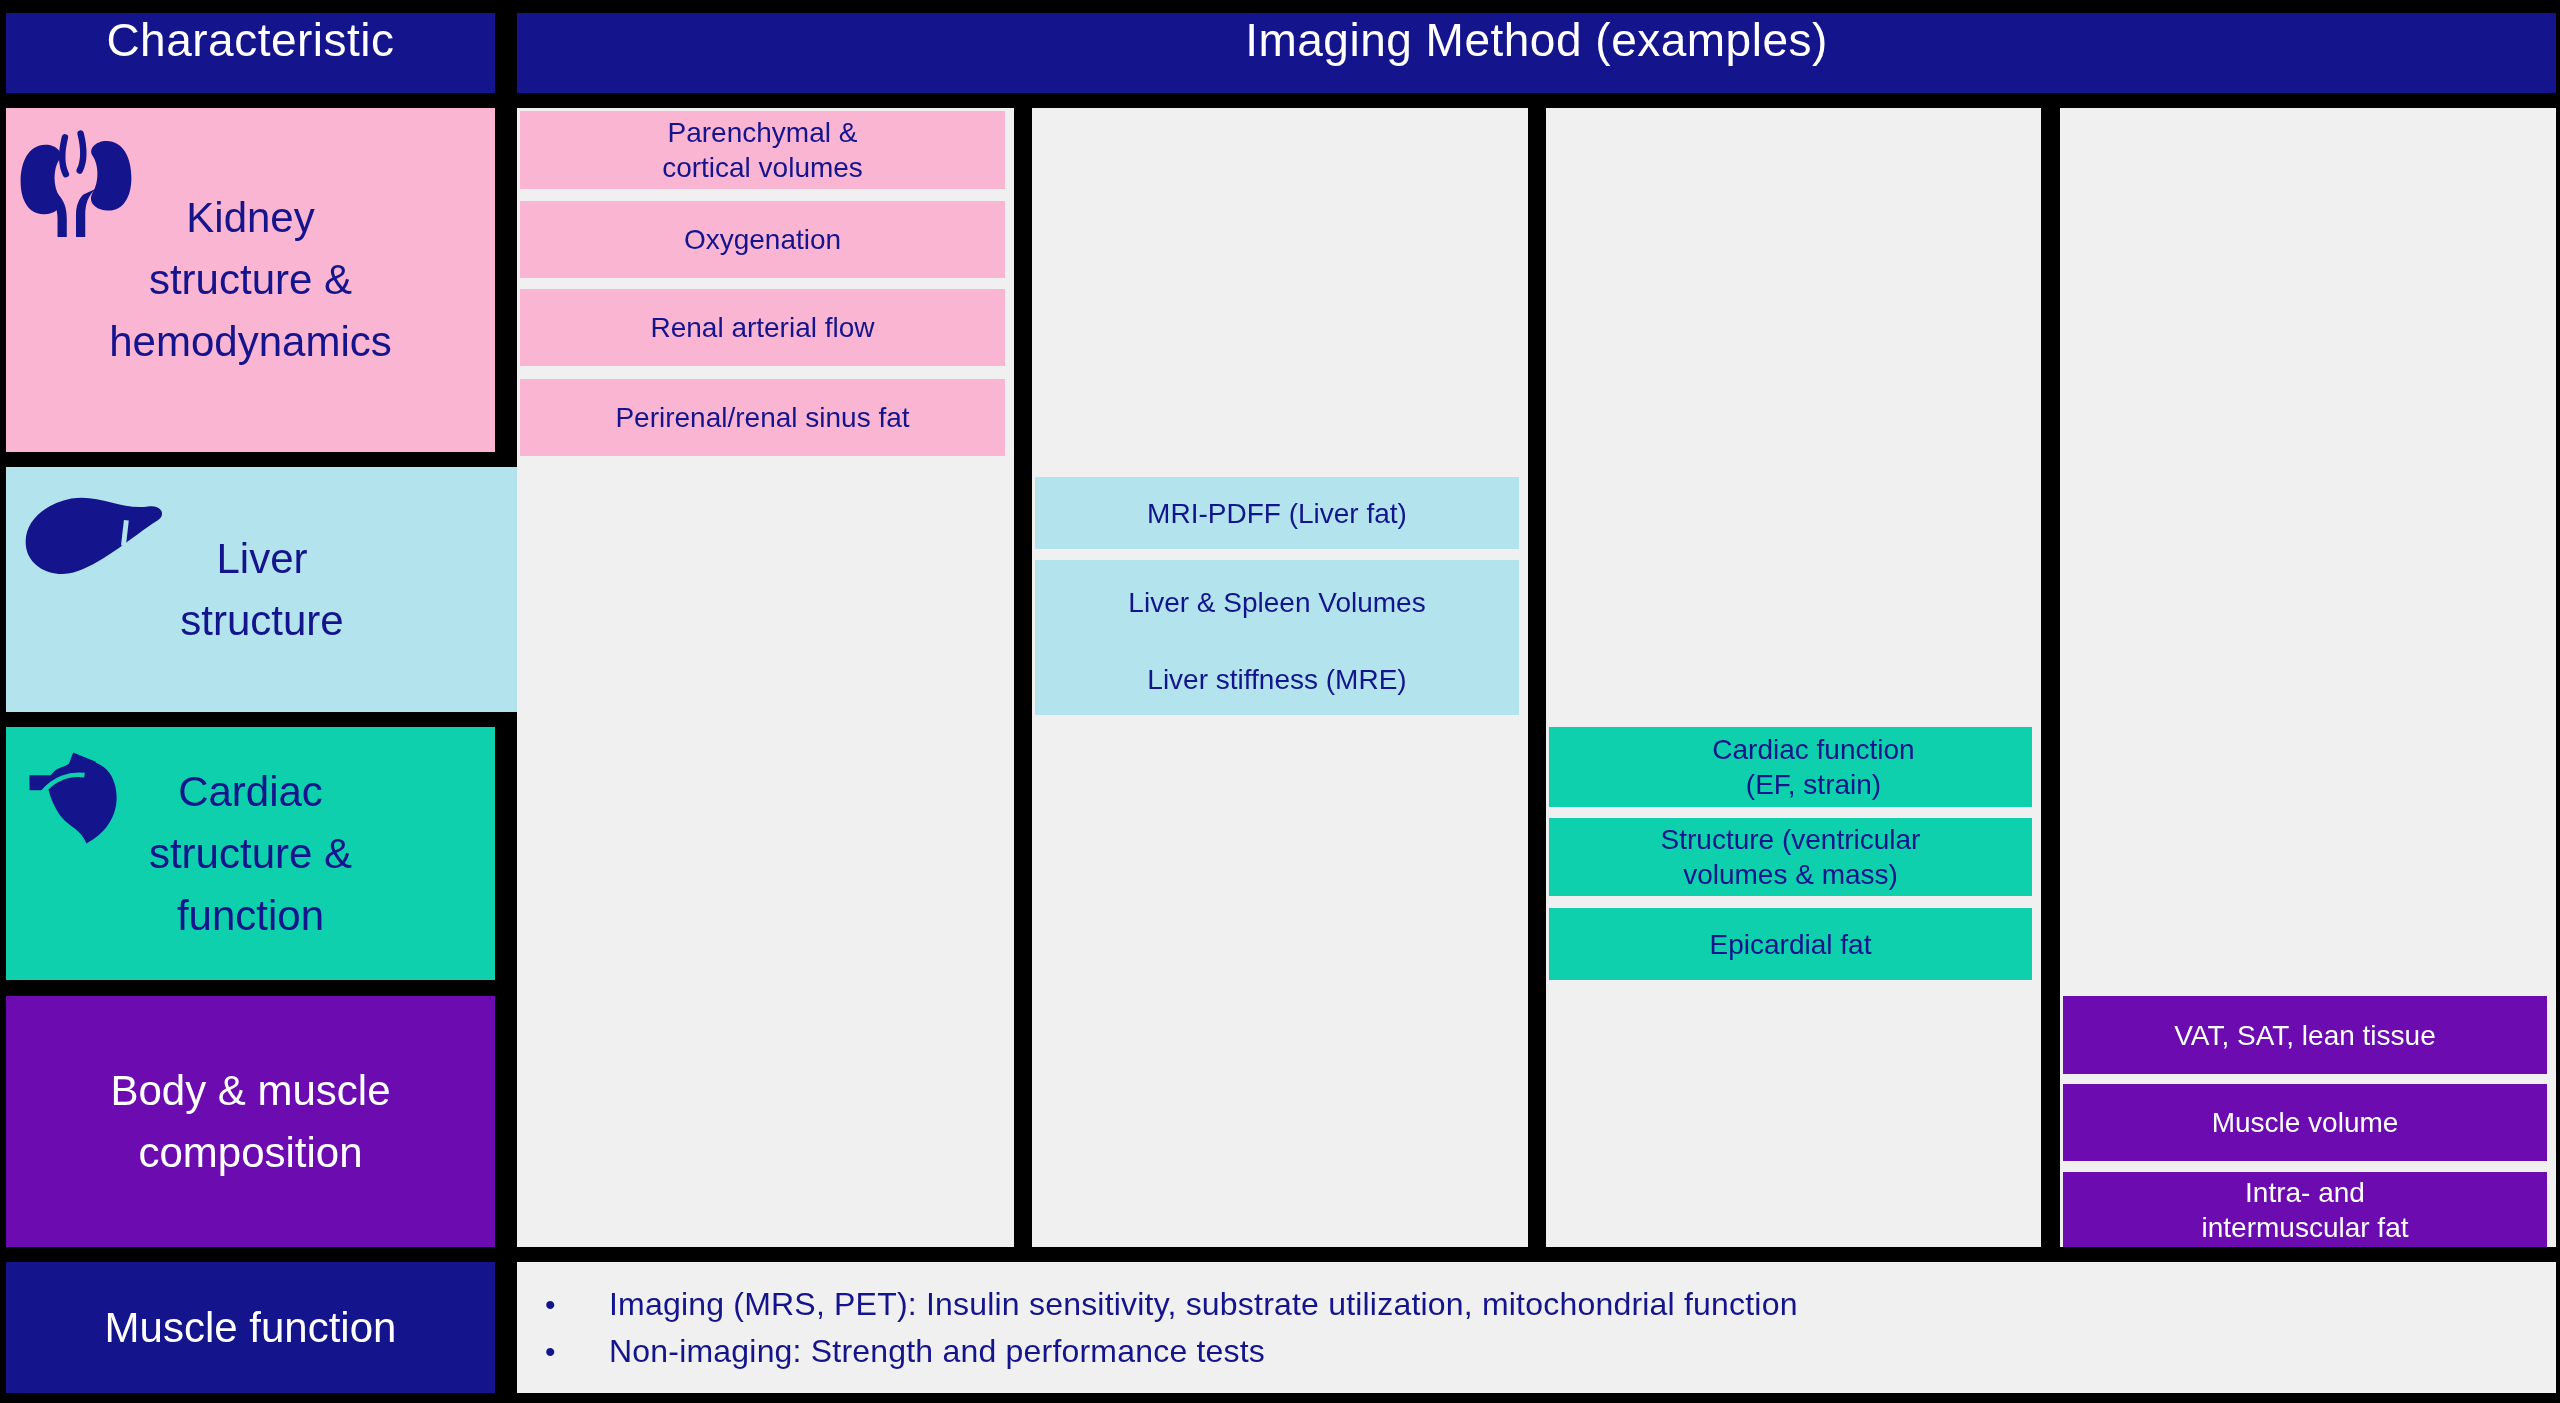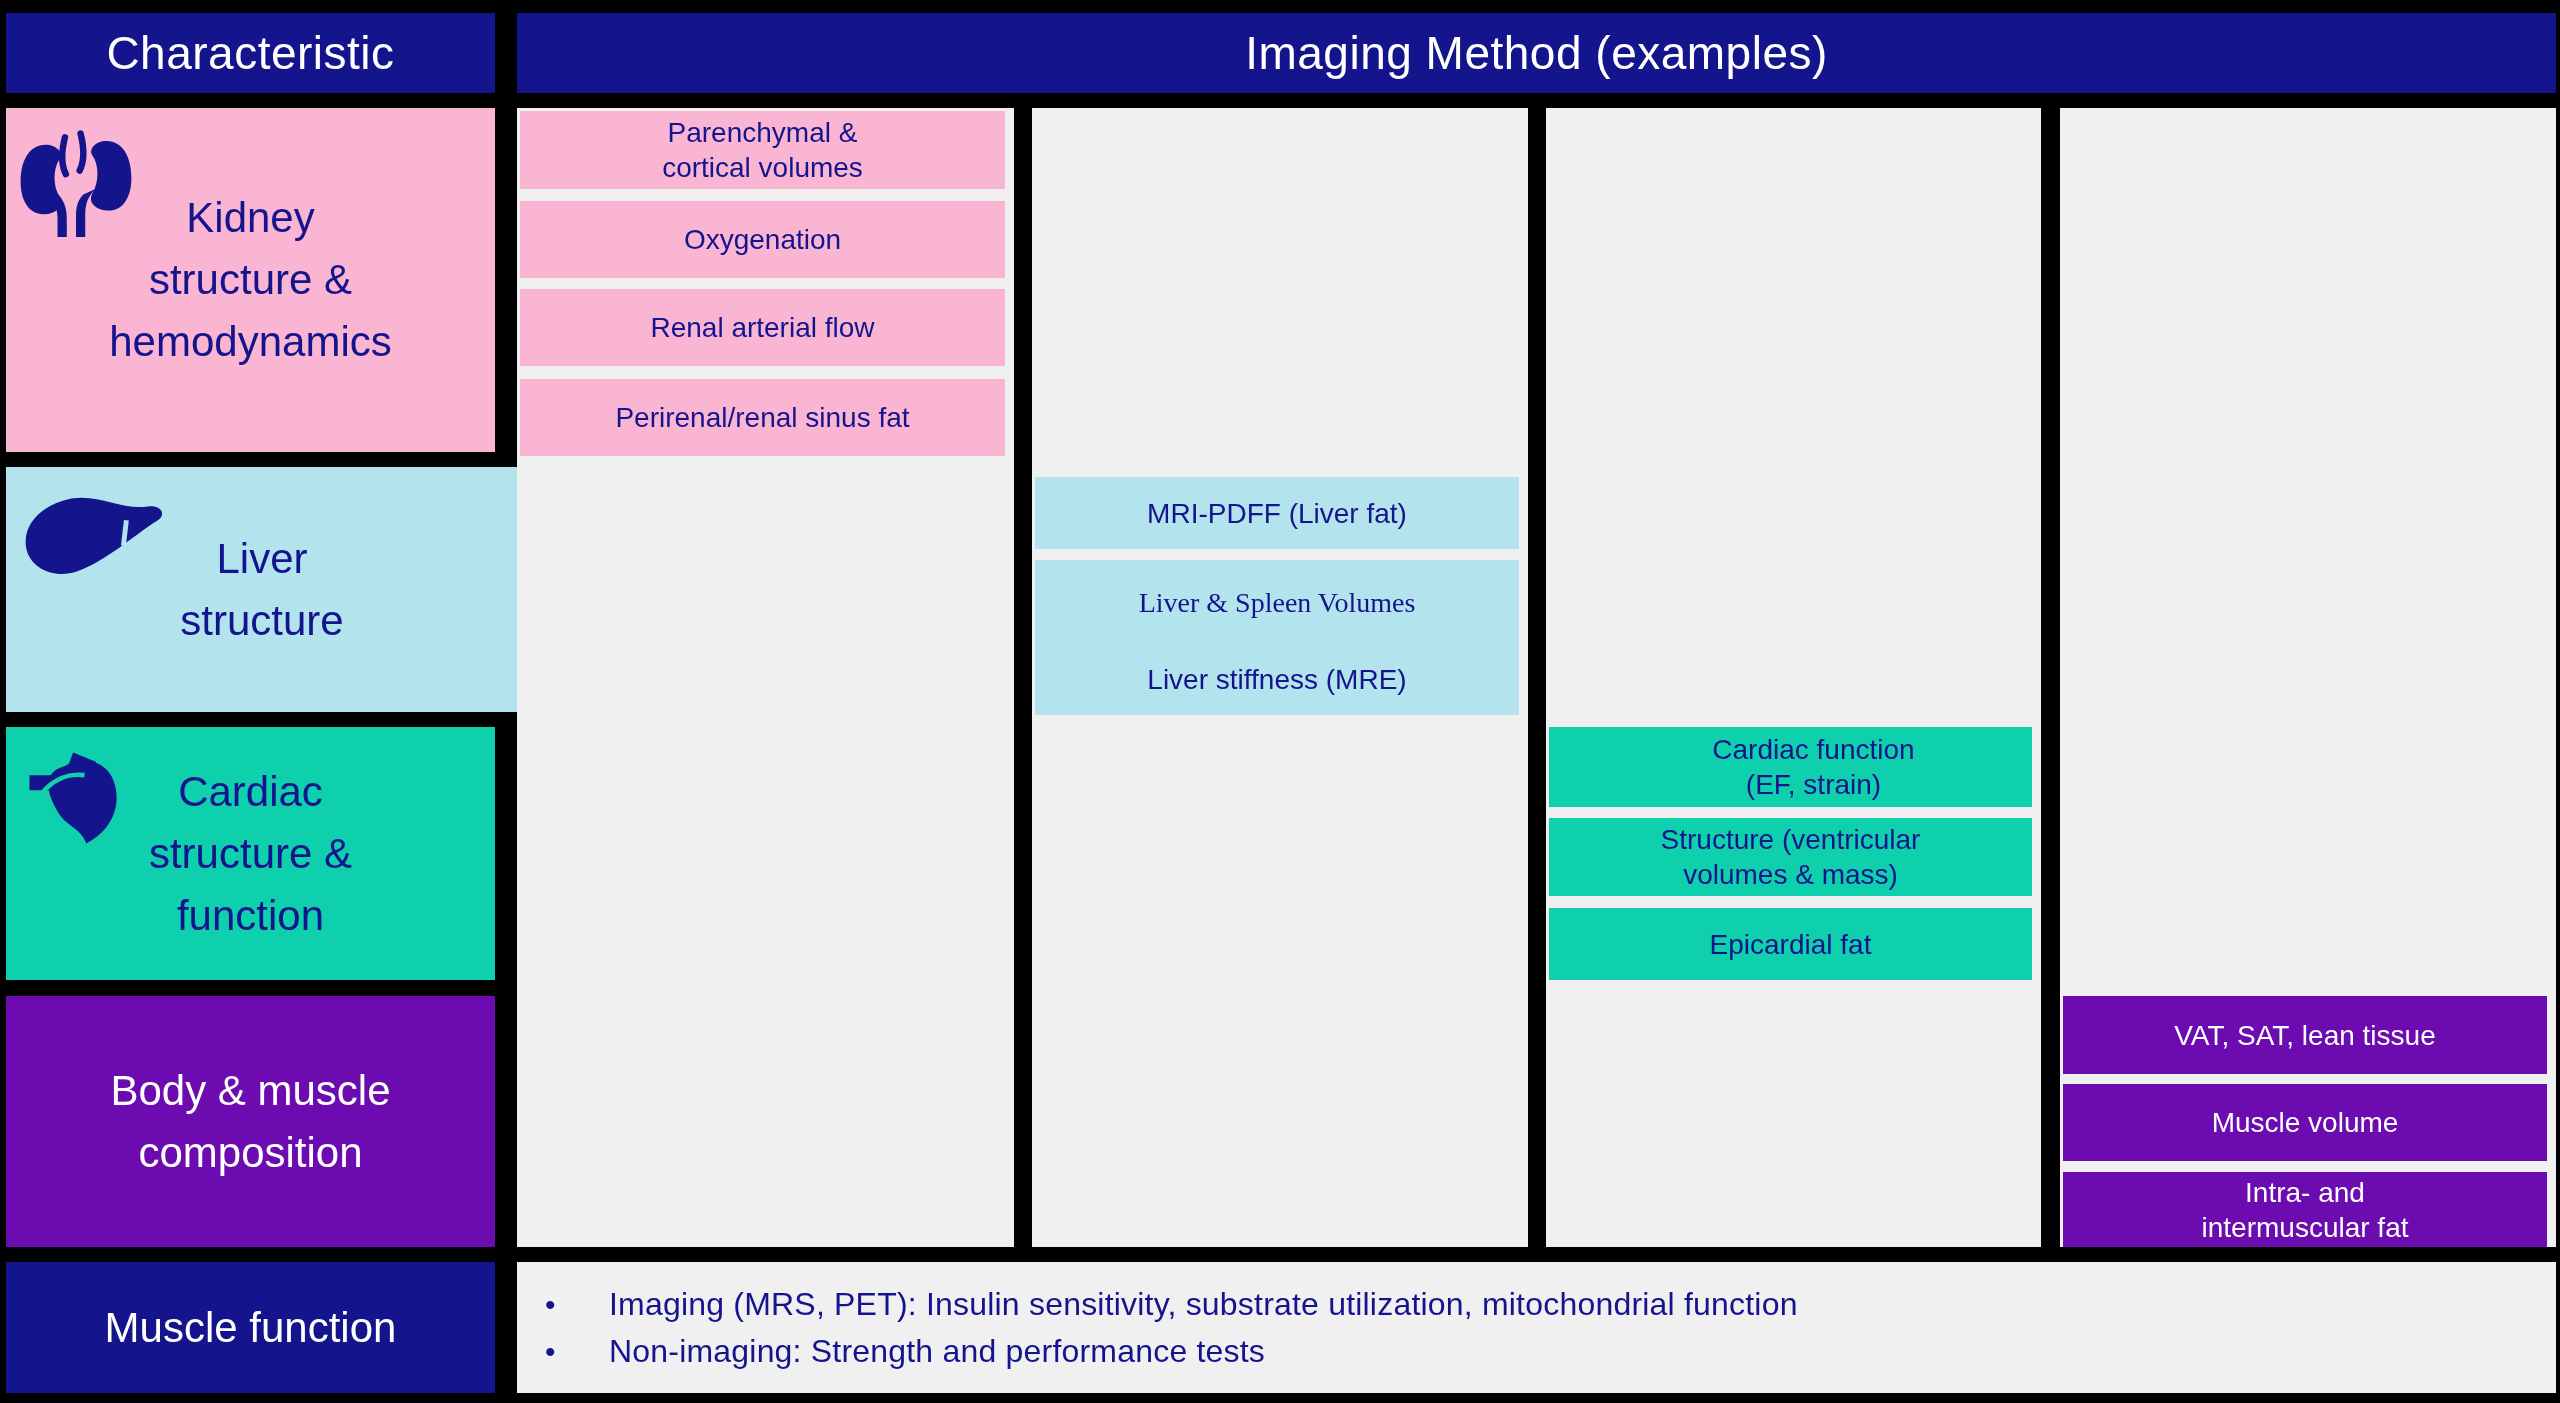--- a/index.html
+++ b/index.html
@@ -3,21 +3,21 @@
 <meta charset="utf-8">
 <style>
   :root{
     --navy:#14148C; --pink:#F9B5D2; --cyan:#B3E4EE; --teal:#0ED0AC;
     --purple:#6B0BB0; --panel_gray:#F0F0F0; --background:#000000; --text_light:#FFFFFF;
   }
   html,body{margin:0;padding:0;background:var(--background);}
   .canvas{position:relative;width:2560px;height:1403px;background:var(--background);
     font-family:"Liberation Sans","DejaVu Sans",sans-serif;overflow:hidden;}
   .abs{position:absolute;}
-  .hdr{background:var(--navy);color:var(--text_light);display:flex;align-items:center;justify-content:center;
+  .hdr{background:var(--navy);color:var(--text_light);display:flex;justify-content:center;
     font-size:46px;font-weight:500;letter-spacing:.5px;}
   .cat{display:flex;align-items:center;justify-content:center;text-align:center;
     color:var(--navy);font-size:42px;font-weight:500;line-height:62px;white-space:pre-line;}
   .cat.lightText{color:var(--text_light);}
   .col{background:var(--panel_gray);}
   .chip{position:absolute;left:3px;right:9px;display:flex;align-items:center;justify-content:center;
     text-align:center;font-size:28px;font-weight:500;line-height:35px;color:var(--navy);white-space:pre-line;}
   .chip.lightText{color:var(--text_light);}
   .icon{position:absolute;pointer-events:none;}
   .bullets{background:var(--panel_gray);display:flex;flex-direction:column;justify-content:center;
@@ -97,21 +97,21 @@
   <div class="abs col" style="left:517px;top:108px;width:497px;height:1139px;">
     <div class="chip" style="top:3px;height:78px;background:var(--pink);">Parenchymal &amp;
 cortical volumes</div>
     <div class="chip" style="top:93px;height:77px;background:var(--pink);">Oxygenation</div>
     <div class="chip" style="top:181px;height:77px;background:var(--pink);">Renal arterial flow</div>
     <div class="chip" style="top:271px;height:77px;background:var(--pink);">Perirenal/renal sinus fat</div>
   </div>
 
   <div class="abs col" style="left:1032px;top:108px;width:496px;height:1139px;">
     <div class="chip" style="top:369px;height:72px;background:var(--cyan);">MRI-PDFF (Liver fat)</div>
-    <div class="chip" style="top:452px;height:84px;background:var(--cyan);font-family:Liberation Serif, serif;">Liver &amp; Spleen Volumes</div>
+    <div class="chip" style="top:452px;height:84px;background:var(--cyan);">Liver &amp; Spleen Volumes</div>
     <div class="chip" style="top:535px;height:72px;background:var(--cyan);">Liver stiffness (MRE)</div>
   </div>
 
   <div class="abs col" style="left:1546px;top:108px;width:495px;height:1139px;">
     <div class="chip" style="top:619px;height:80px;background:var(--teal);padding-left:46px;">Cardiac function
 (EF, strain)</div>
     <div class="chip" style="top:710px;height:78px;background:var(--teal);">Structure (ventricular
 volumes &amp; mass)</div>
     <div class="chip" style="top:800px;height:72px;background:var(--teal);">Epicardial fat</div>
   </div>

